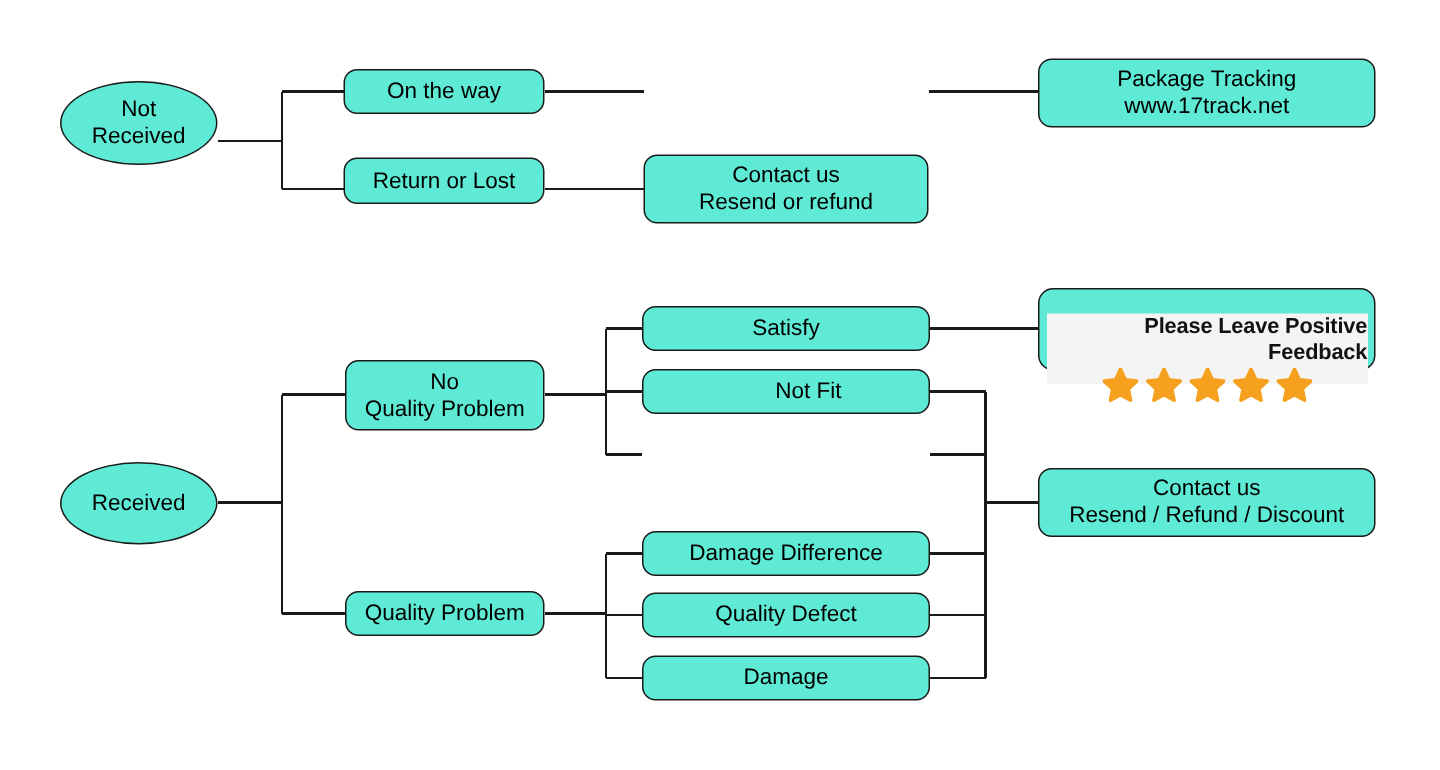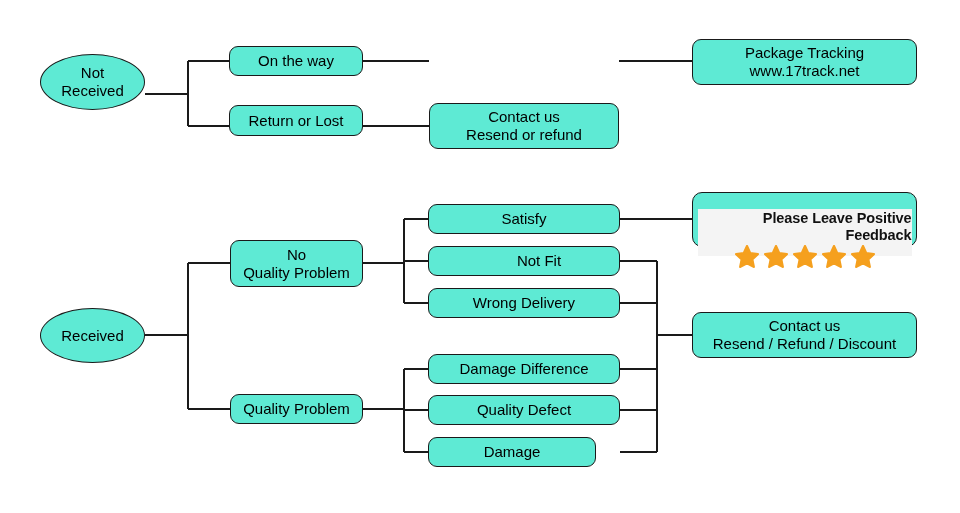--- a/index.html
+++ b/index.html
@@ -163,33 +163,30 @@
   </div>
 
   <div class="node" style="left:428px; top:204px; width:192px; height:30px;">
     <span class="line">Satisfy</span>
   </div>
 
   <div class="node" style="left:428px; top:246px; width:192px; height:30px;padding-left:30px;">
     <span class="line">Not Fit</span>
   </div>
 
-  <div class="node" style="left:428px; top:288px; width:192px; height:30px;">
-    <span class="line">Wrong Delivery</span>
-  </div>
 
   <div class="node" style="left:428px; top:354px; width:192px; height:30px;">
     <span class="line">Damage Difference</span>
   </div>
 
   <div class="node" style="left:428px; top:395px; width:192px; height:30px;">
     <span class="line">Quality Defect</span>
   </div>
 
-  <div class="node" style="left:428px; top:437px; width:168px; height:30px;">
+  <div class="node" style="left:428px; top:437px; width:192px; height:30px;">
     <span class="line">Damage</span>
   </div>
 
   <div class="node feedback" style="left:692px; top:192px; width:225px; height:55px;">
     <div class="fb-inner">
       <span class="fb-title">Please Leave Positive Feedback</span>
       <div class="stars" id="stars">
           <span>
             <svg width="24" height="23" viewBox="0 0 24 23">
               <polygon points="12,1.2 15.2,8.2 22.8,9.1 17.2,14.3 18.7,21.8 12,18.1 5.3,21.8 6.8,14.3 1.2,9.1 8.8,8.2" fill="#f5a01e" stroke="#f5a01e" stroke-width="2.4" stroke-linejoin="round"></polygon>

